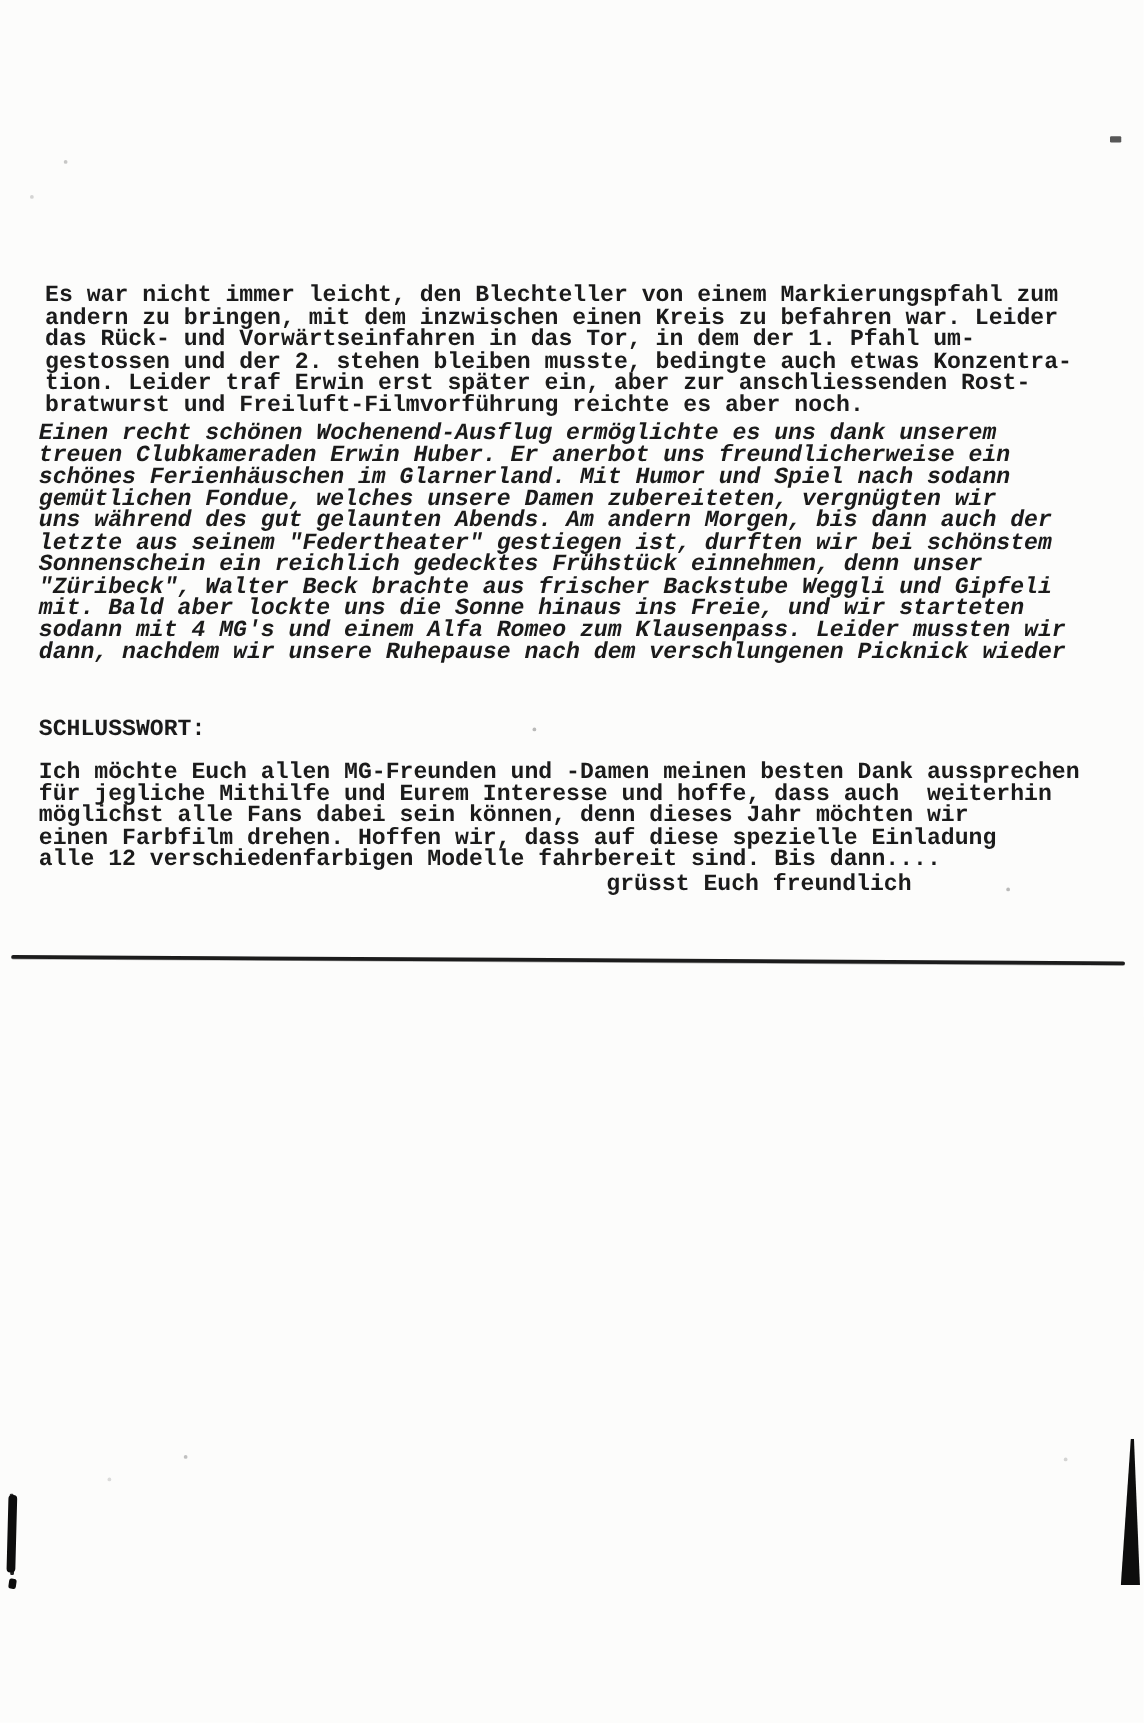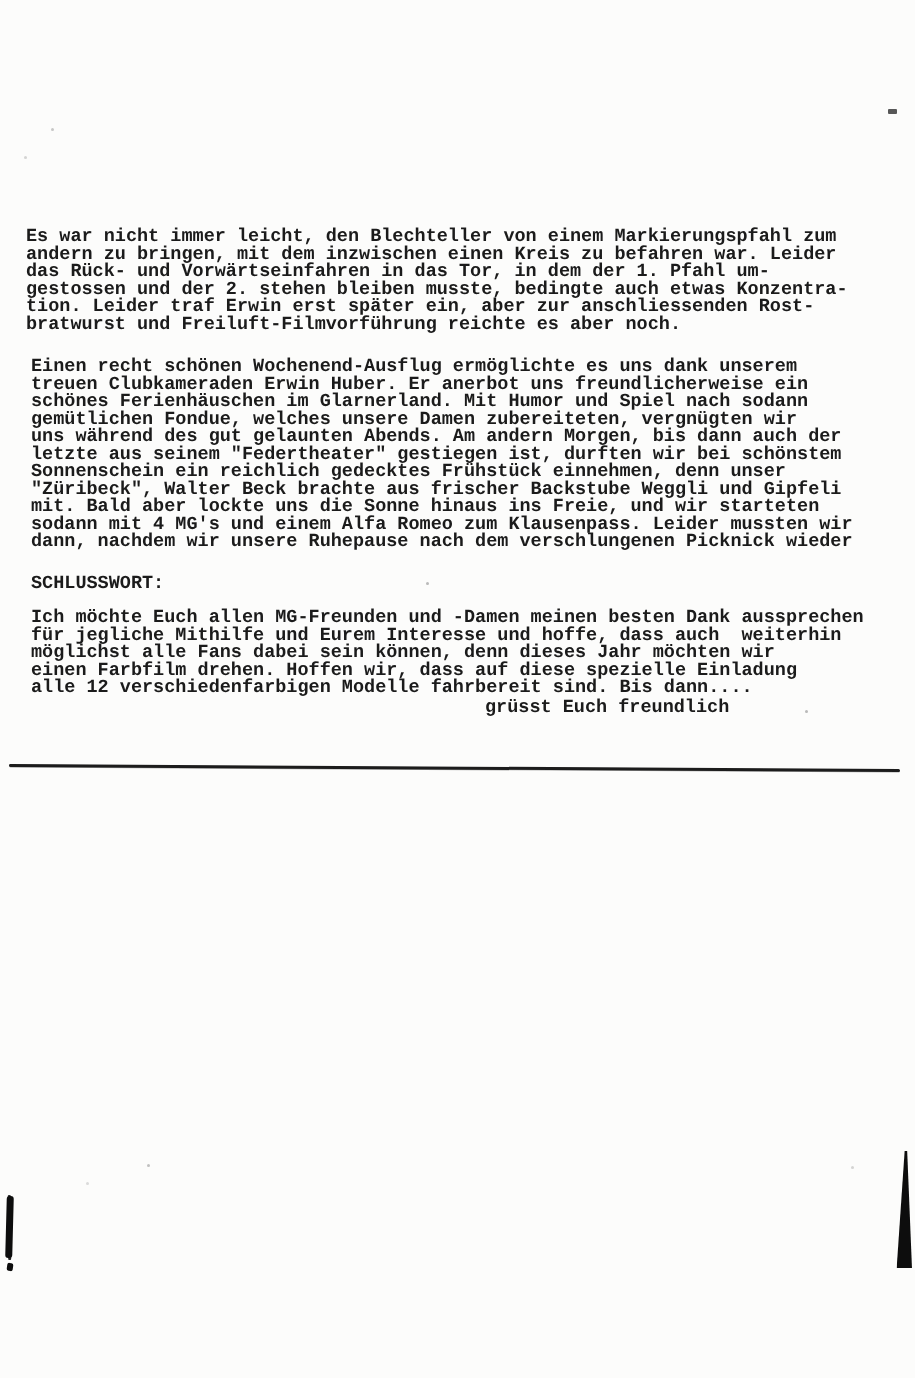--- a/index.html
+++ b/index.html
@@ -18,22 +18,22 @@
   .block {
     position: absolute;
     font-size: 18.5px;
     font-weight: 700;
     line-height: 17.5px;
     letter-spacing: 0px;
     color: #1b1b1b;
     text-rendering: geometricPrecision;
   }
   .line { white-space: pre; }
-  .para1 { left: 26px; top: 228px; }
-  .para2 { left: 31px; top: 358px; }
+  .para1 { left: 36px; top: 228px; }
+  .para2 { left: 31px; top: 338px; font-style: italic; }
   .heading-block { left: 31px; top: 575px; }
   .para3 { left: 31px; top: 609px; }
   .signoff { left: 445px; top: 699px; margin-left: 40px; }
 
   .rule {
     position: absolute;
     left: 9px; top: 764px;
     width: 891px; height: 2.6px;
     background: #1c1c1c;
     border-radius: 2px;

